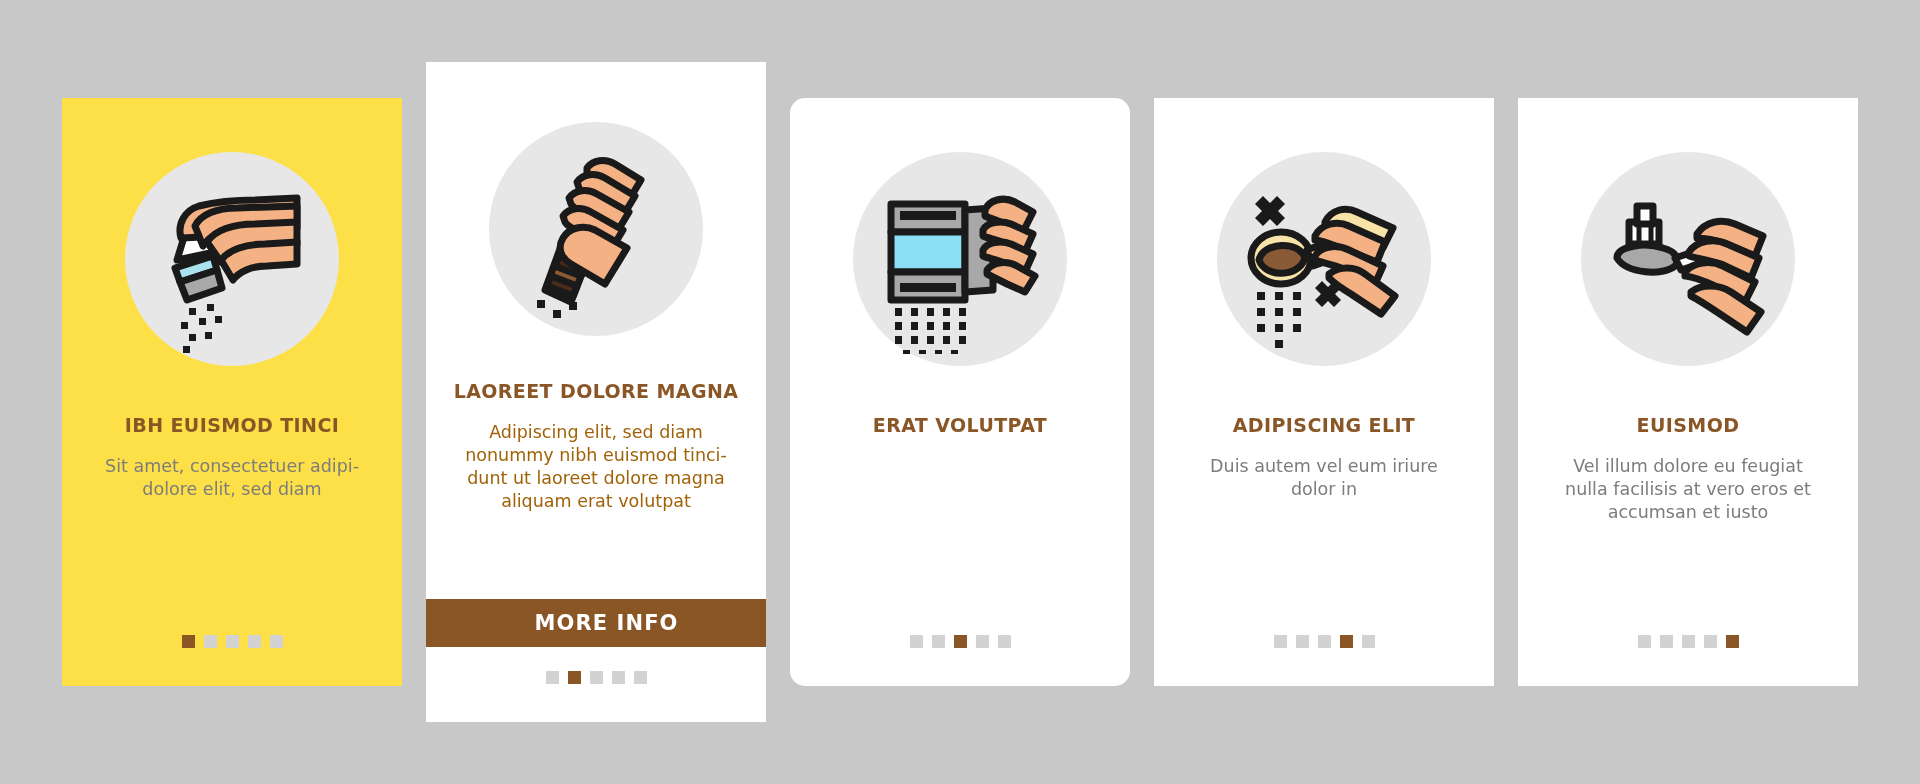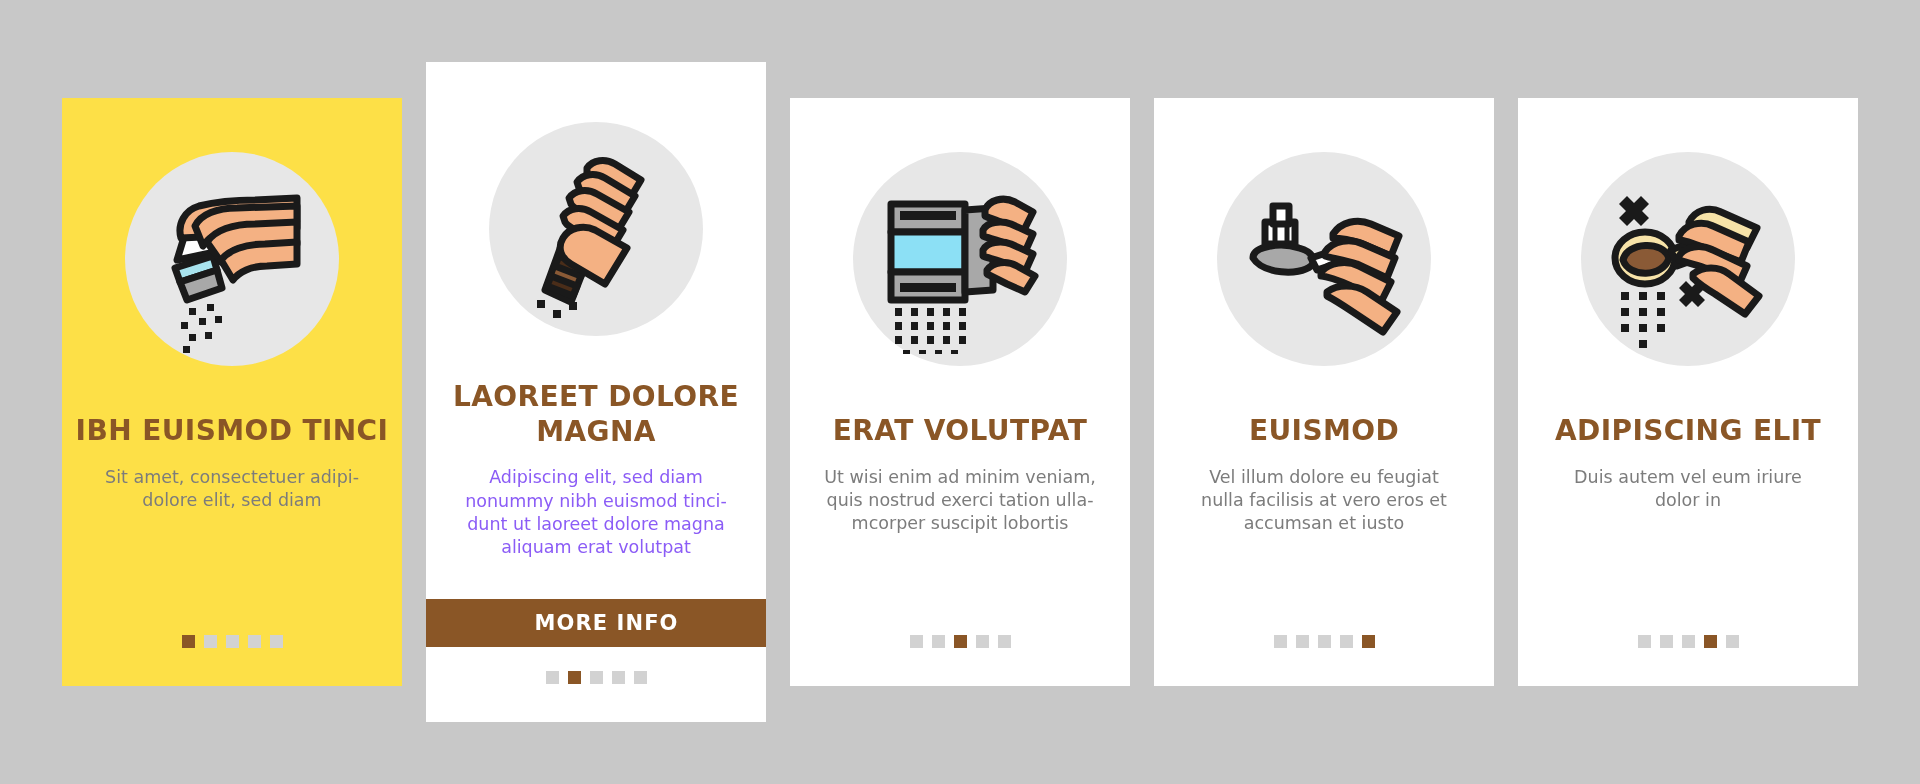--- a/index.html
+++ b/index.html
@@ -66,21 +66,21 @@
   }
   .icon-wrap svg {
     display: block;
     width: 190px;
     height: 190px;
   }
 
   
   .card-title {
     margin-top: 48px;
-    font-size: 28px;
+    font-size: 19px;
     font-weight: bold;
     letter-spacing: 0.4px;
     line-height: 1.24;
     text-align: center;
     padding: 0 1px;
   }
   .card.featured .card-title {
     margin-top: 44px;
   }
 
@@ -192,35 +192,35 @@
             <path d="M62 104 C68 94 82 90 94 96 L126 114 L104 150 L70 130 C60 124 56 114 62 104 Z" fill="#f4b183"></path>
           </g>
           <g fill="#1a1a1a">
             <rect x="36" y="166" width="8" height="8"></rect>
             <rect x="52" y="176" width="8" height="8"></rect>
             <rect x="68" y="168" width="8" height="8"></rect>
           </g>
         </svg>
       </div>
       <div class="card-title" style="color: rgb(138, 86, 38);">LAOREET DOLORE MAGNA</div>
-      <div class="card-desc" style="color: #8b5cf6;">Adipiscing elit, sed diam
+      <div class="card-desc" style="color: #a16207;">Adipiscing elit, sed diam
 nonummy nibh euismod tinci-
 dunt ut laoreet dolore magna
 aliquam erat volutpat</div>
       <button class="cta" style="background: rgb(138, 86, 38); padding-left: 27px;">MORE INFO</button>
       <div class="dots">
         <span class="dot" style="background: rgb(210, 210, 210);"></span>
         <span class="dot active" style="background: rgb(138, 86, 38);"></span>
         <span class="dot" style="background: rgb(210, 210, 210);"></span>
         <span class="dot" style="background: rgb(210, 210, 210);"></span>
         <span class="dot" style="background: rgb(210, 210, 210);"></span>
       </div>
     </div>
 
-    <div class="card normal" style="background: rgb(255, 255, 255);">
+    <div class="card normal" style="background: rgb(255, 255, 255); border-radius: 15px;">
       <div class="icon-wrap" style="background: rgb(231, 231, 231);">
         <svg viewBox="0 0 190 190" xmlns="http://www.w3.org/2000/svg">
           <g stroke="#1a1a1a" stroke-width="7" stroke-linejoin="round" stroke-linecap="round">
             <rect x="26" y="40" width="74" height="28" fill="#a8a8a8"></rect>
             <rect x="26" y="68" width="74" height="40" fill="#8ce0f5"></rect>
             <rect x="26" y="108" width="74" height="28" fill="#a8a8a8"></rect>
             <path d="M100 46 L128 44 L128 126 L100 128 Z" fill="#a8a8a8"></path>
             <path d="M120 46 C124 36 138 32 150 38 L168 48 L158 68 L140 60 C132 56 124 54 120 52 Z" fill="#f4b183"></path>
             <path d="M118 66 C122 58 136 56 146 60 L168 70 L160 88 L142 80 C134 76 122 74 118 72 Z" fill="#f4b183"></path>
             <path d="M118 86 C122 78 136 76 146 80 L168 90 L160 108 L142 100 C134 96 122 94 118 92 Z" fill="#f4b183"></path>
@@ -247,61 +247,26 @@
               <rect x="78" y="172" width="7" height="8"></rect>
               <rect x="94" y="172" width="7" height="8"></rect>
             <rect x="38" y="186" width="7" height="8"></rect>
               <rect x="54" y="186" width="7" height="8"></rect>
               <rect x="70" y="186" width="7" height="8"></rect>
               <rect x="86" y="186" width="7" height="8"></rect>
           </g>
         </svg>
       </div>
       <div class="card-title" style="color: rgb(138, 86, 38);">ERAT VOLUTPAT</div>
-      <div class="card-desc" style="color: rgb(124, 124, 124);">Ut wisi enim ad minim veniam,
-quis nostrud exerci tation ulla-
-mcorper suscipit lobortis</div>
-      <div class="dots">
-        <span class="dot" style="background: rgb(210, 210, 210);"></span>
-        <span class="dot" style="background: rgb(210, 210, 210);"></span>
-        <span class="dot active" style="background: rgb(138, 86, 38);"></span>
-        <span class="dot" style="background: rgb(210, 210, 210);"></span>
-        <span class="dot" style="background: rgb(210, 210, 210);"></span>
-      </div>
-    </div>
-
-    <div class="card normal" style="background: rgb(255, 255, 255);">
-      <div class="icon-wrap" style="background: rgb(231, 231, 231);">
-        <svg viewBox="0 0 190 190" xmlns="http://www.w3.org/2000/svg">
-          <g stroke="#1a1a1a" stroke-width="7" stroke-linejoin="round" stroke-linecap="round">
-            <path d="M24 94 C24 82 52 78 70 84 C84 88 88 96 82 102 C70 112 34 110 24 94 Z" fill="#a8a8a8"></path>
-            <rect x="36" y="58" width="30" height="22" fill="#ffffff"></rect>
-            <rect x="44" y="42" width="16" height="18" fill="#ffffff"></rect>
-            <path d="M82 94 L118 82 L124 94 L88 106 Z" fill="#ffffff"></path>
-            <path d="M104 70 C112 58 128 54 142 60 L170 72 L162 92 L134 80 C122 76 110 74 104 74 Z" fill="#f4b183"></path>
-            <path d="M96 88 C104 76 122 74 134 80 L166 94 L158 114 L128 100 C116 96 102 94 96 92 Z" fill="#f4b183"></path>
-            <path d="M92 108 C100 98 118 96 130 102 L162 118 L152 138 L122 122 C110 116 96 112 92 112 Z" fill="#f4b183"></path>
-            <path d="M98 128 C108 120 126 120 138 128 L168 148 L154 168 L124 148 C112 140 102 134 98 132 Z" fill="#f4b183"></path>
-          </g>
-          <g stroke="#1a1a1a" stroke-width="5" fill="none" stroke-linecap="round">
-            <path d="M46 60 L46 78"></path>
-            <path d="M58 60 L58 78"></path>
-          </g>
-        </svg>
-      </div>
-      <div class="card-title" style="color: rgb(138, 86, 38);">EUISMOD</div>
-      <div class="card-desc" style="color: rgb(124, 124, 124);">Vel illum dolore eu feugiat
-nulla facilisis at vero eros et
-accumsan et iusto</div>
-      <div class="dots">
-        <span class="dot" style="background: rgb(210, 210, 210);"></span>
-        <span class="dot" style="background: rgb(210, 210, 210);"></span>
-        <span class="dot" style="background: rgb(210, 210, 210);"></span>
-        <span class="dot" style="background: rgb(210, 210, 210);"></span>
-        <span class="dot active" style="background: rgb(138, 86, 38);"></span>
+      <div class="dots">
+        <span class="dot" style="background: rgb(210, 210, 210);"></span>
+        <span class="dot" style="background: rgb(210, 210, 210);"></span>
+        <span class="dot active" style="background: rgb(138, 86, 38);"></span>
+        <span class="dot" style="background: rgb(210, 210, 210);"></span>
+        <span class="dot" style="background: rgb(210, 210, 210);"></span>
       </div>
     </div>
 
     <div class="card normal" style="background: rgb(255, 255, 255);">
       <div class="icon-wrap" style="background: rgb(231, 231, 231);">
         <svg viewBox="0 0 190 190" xmlns="http://www.w3.org/2000/svg">
           <g stroke="#1a1a1a" stroke-width="7" stroke-linejoin="round" stroke-linecap="round">
             <ellipse cx="52" cy="94" rx="30" ry="26" fill="#f7e3a8"></ellipse>
             <path d="M30 96 C34 78 70 76 76 94 C70 114 36 114 30 96 Z" fill="#8a5a36"></path>
             <path d="M78 86 L104 76 L112 92 L84 102 Z" fill="#f7e3a8"></path>
@@ -333,14 +298,46 @@
 dolor in</div>
       <div class="dots">
         <span class="dot" style="background: rgb(210, 210, 210);"></span>
         <span class="dot" style="background: rgb(210, 210, 210);"></span>
         <span class="dot" style="background: rgb(210, 210, 210);"></span>
         <span class="dot active" style="background: rgb(138, 86, 38);"></span>
         <span class="dot" style="background: rgb(210, 210, 210);"></span>
       </div>
     </div>
 
+    <div class="card normal" style="background: rgb(255, 255, 255);">
+      <div class="icon-wrap" style="background: rgb(231, 231, 231);">
+        <svg viewBox="0 0 190 190" xmlns="http://www.w3.org/2000/svg">
+          <g stroke="#1a1a1a" stroke-width="7" stroke-linejoin="round" stroke-linecap="round">
+            <path d="M24 94 C24 82 52 78 70 84 C84 88 88 96 82 102 C70 112 34 110 24 94 Z" fill="#a8a8a8"></path>
+            <rect x="36" y="58" width="30" height="22" fill="#ffffff"></rect>
+            <rect x="44" y="42" width="16" height="18" fill="#ffffff"></rect>
+            <path d="M82 94 L118 82 L124 94 L88 106 Z" fill="#ffffff"></path>
+            <path d="M104 70 C112 58 128 54 142 60 L170 72 L162 92 L134 80 C122 76 110 74 104 74 Z" fill="#f4b183"></path>
+            <path d="M96 88 C104 76 122 74 134 80 L166 94 L158 114 L128 100 C116 96 102 94 96 92 Z" fill="#f4b183"></path>
+            <path d="M92 108 C100 98 118 96 130 102 L162 118 L152 138 L122 122 C110 116 96 112 92 112 Z" fill="#f4b183"></path>
+            <path d="M98 128 C108 120 126 120 138 128 L168 148 L154 168 L124 148 C112 140 102 134 98 132 Z" fill="#f4b183"></path>
+          </g>
+          <g stroke="#1a1a1a" stroke-width="5" fill="none" stroke-linecap="round">
+            <path d="M46 60 L46 78"></path>
+            <path d="M58 60 L58 78"></path>
+          </g>
+        </svg>
+      </div>
+      <div class="card-title" style="color: rgb(138, 86, 38);">EUISMOD</div>
+      <div class="card-desc" style="color: rgb(124, 124, 124);">Vel illum dolore eu feugiat
+nulla facilisis at vero eros et
+accumsan et iusto</div>
+      <div class="dots">
+        <span class="dot" style="background: rgb(210, 210, 210);"></span>
+        <span class="dot" style="background: rgb(210, 210, 210);"></span>
+        <span class="dot" style="background: rgb(210, 210, 210);"></span>
+        <span class="dot" style="background: rgb(210, 210, 210);"></span>
+        <span class="dot active" style="background: rgb(138, 86, 38);"></span>
+      </div>
+    </div>
+
   </div>
 </div>
 
 </body></html>

